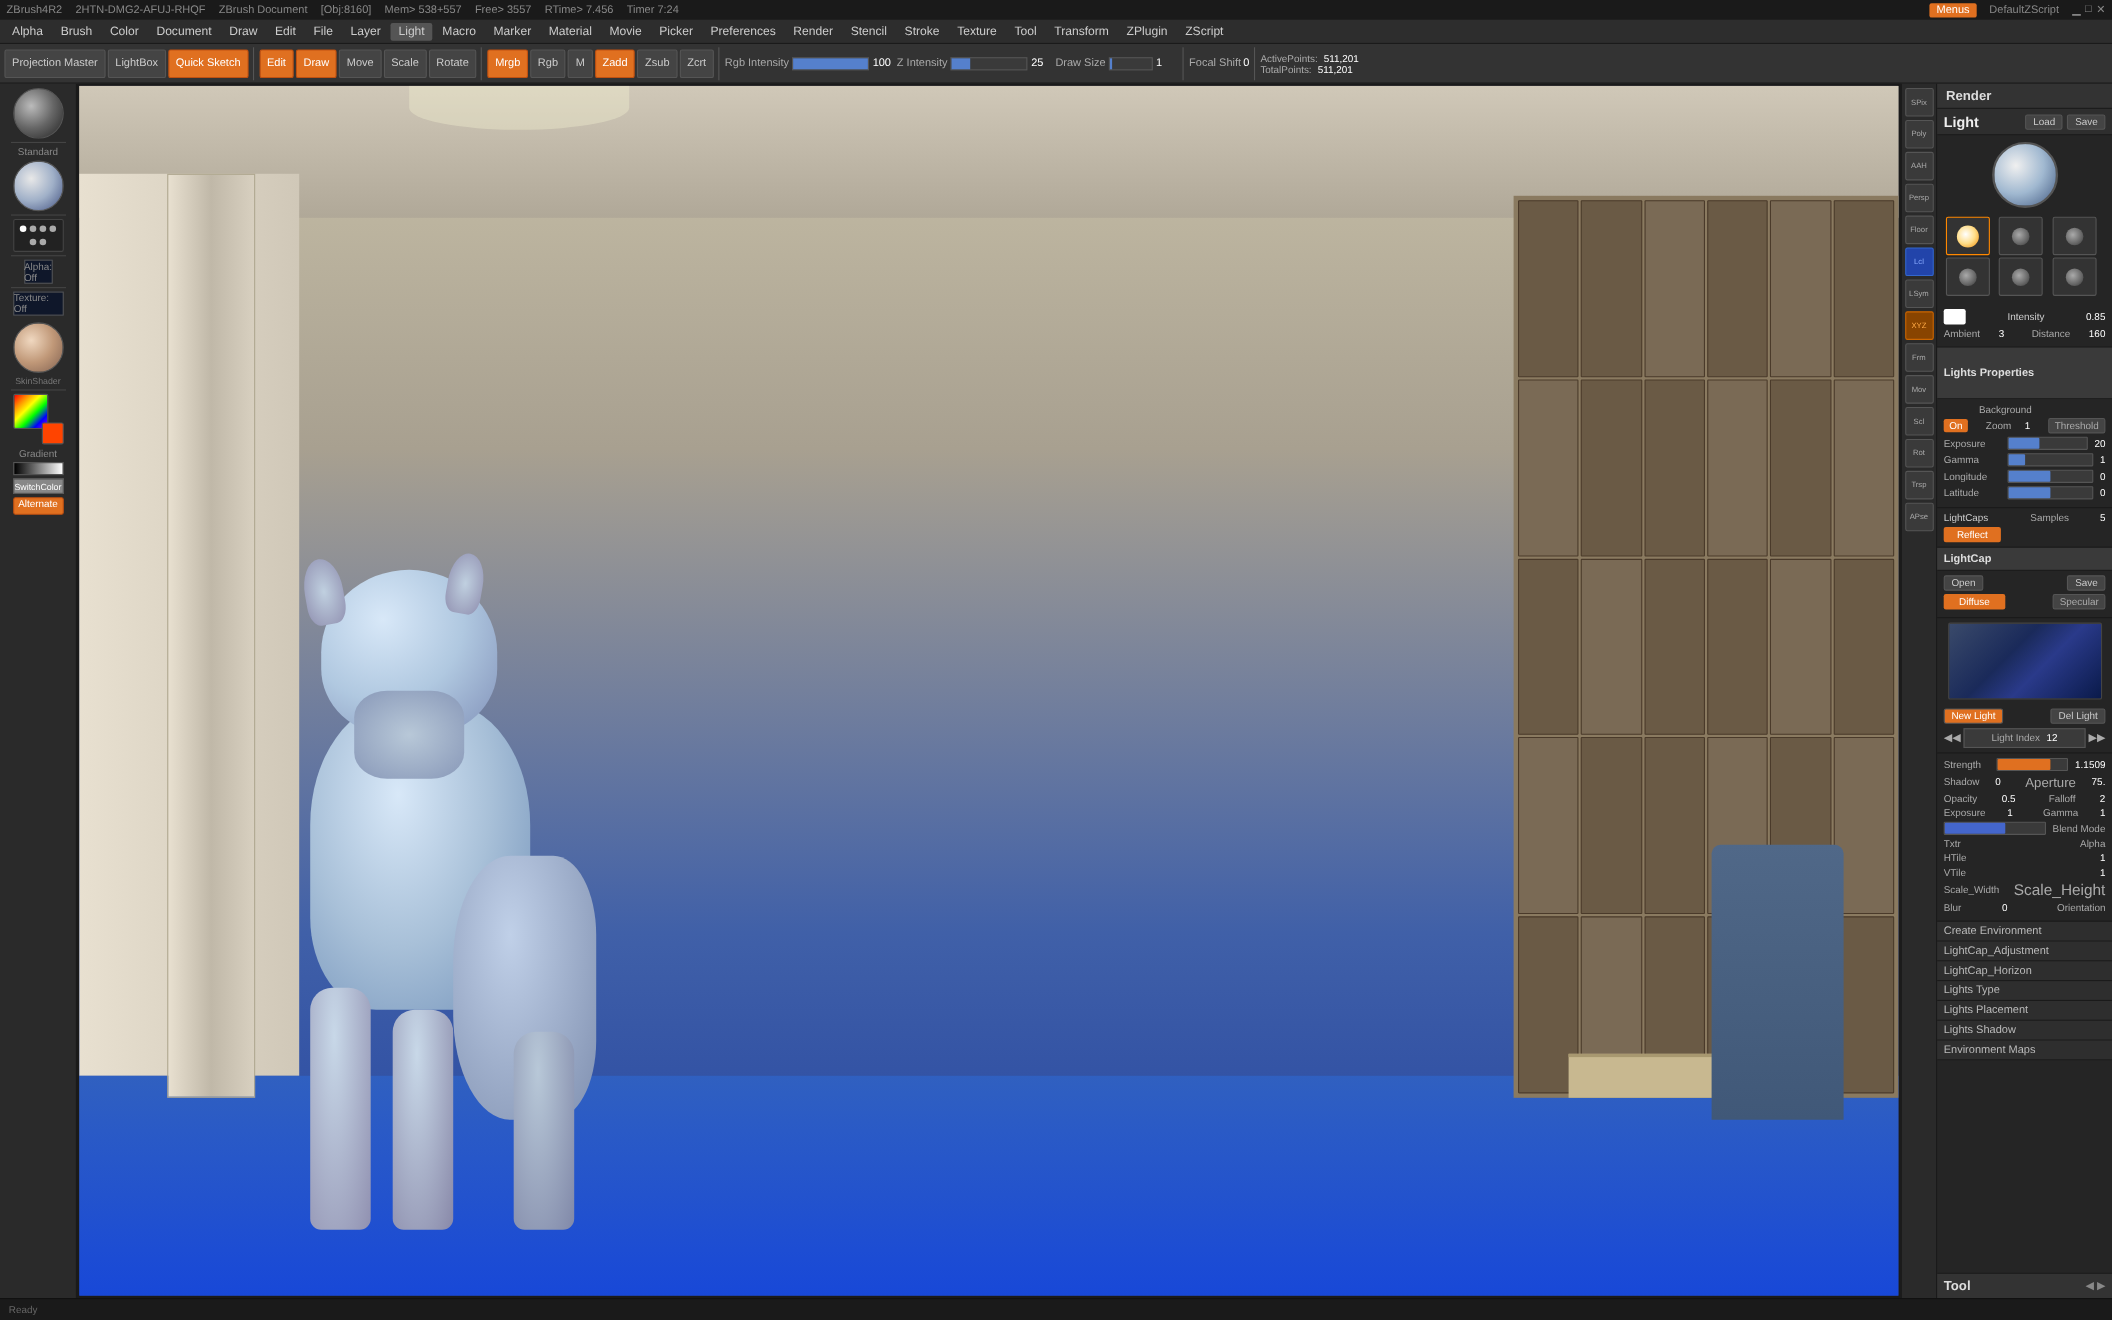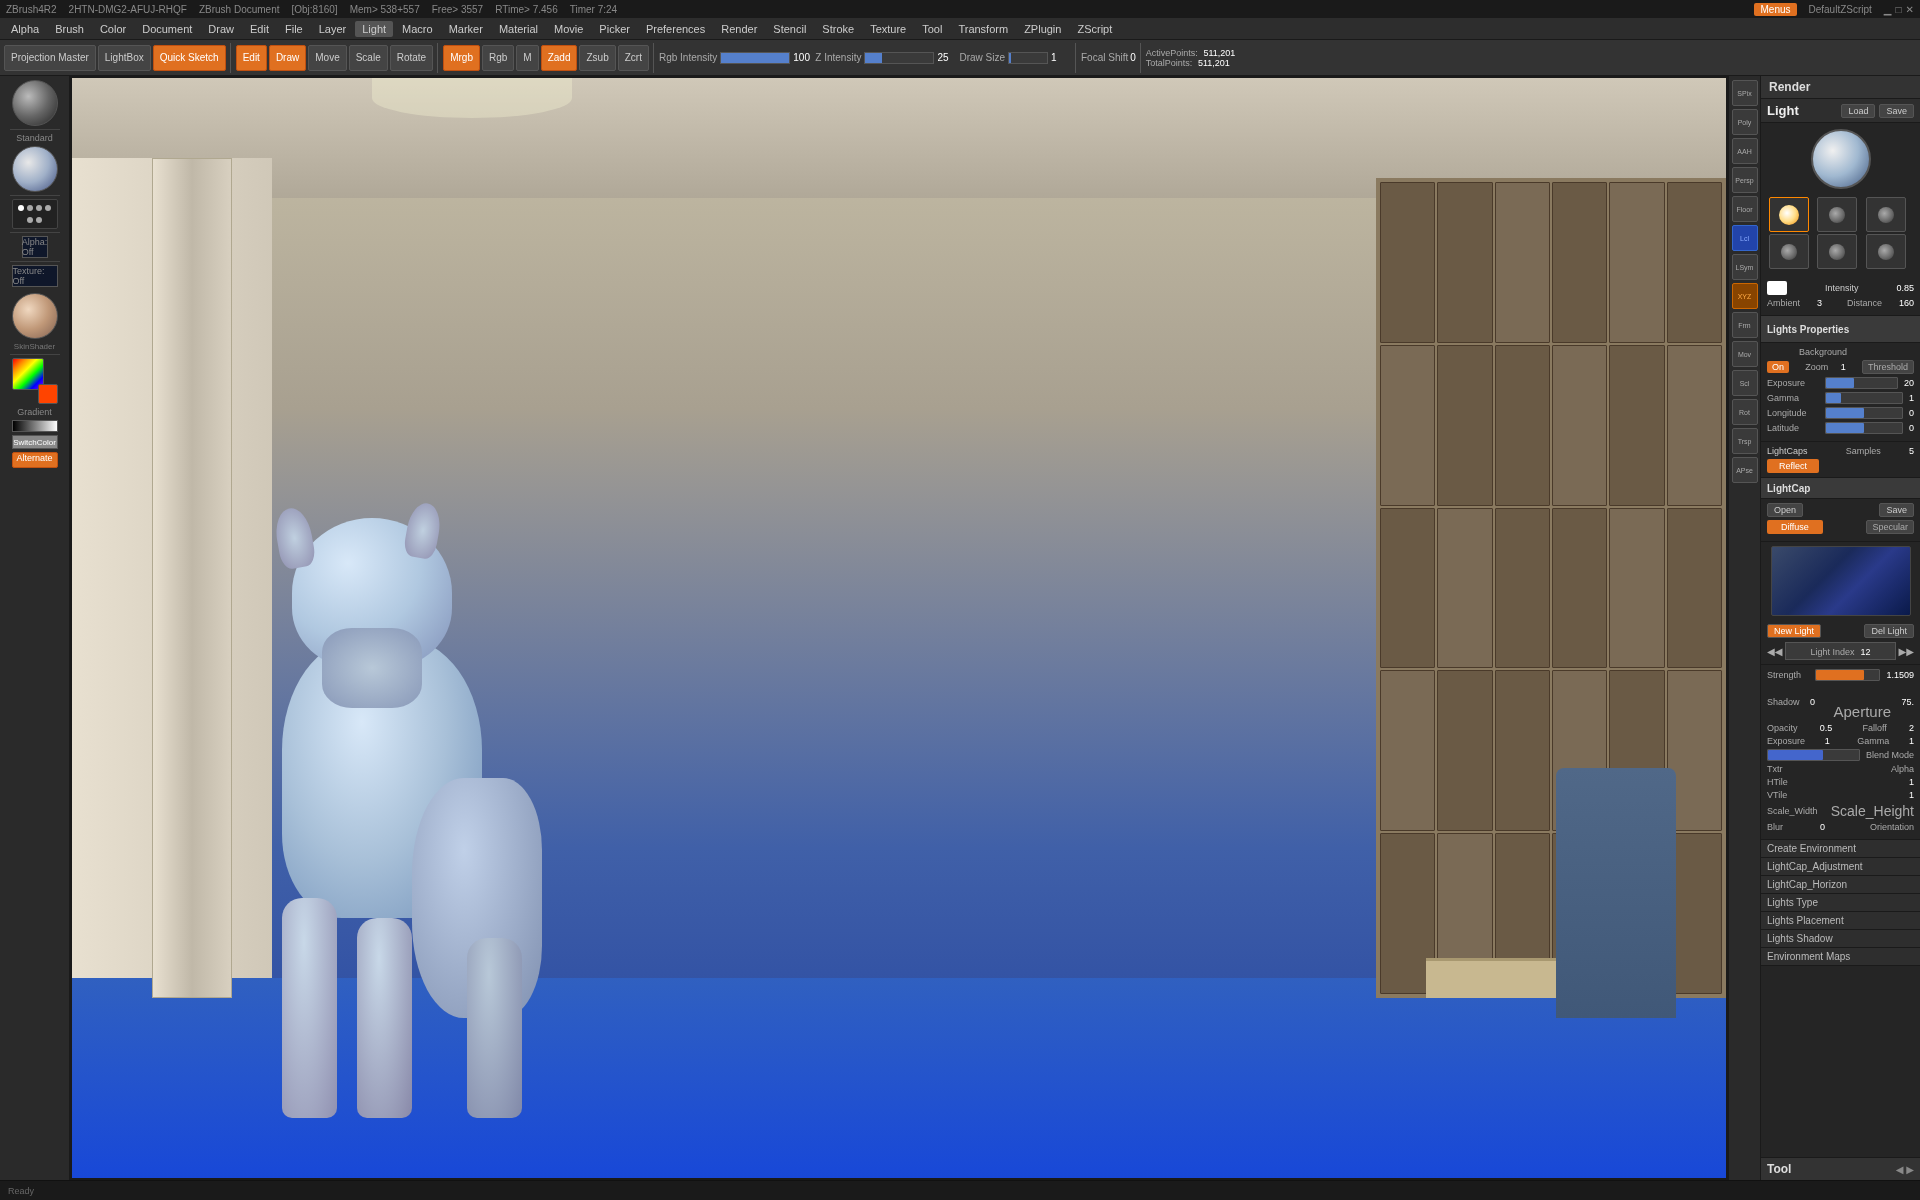--- a/index.html
+++ b/index.html
@@ -723,21 +723,21 @@
         <span style="color:#fff;font-size:9px;">0.85</span>
       </div>
       <div class="rp-row">
         <span style="color:#aaa;font-size:9px;">Ambient</span>
         <span style="color:#fff;font-size:9px;">3</span>
         <span style="color:#aaa;font-size:9px;margin-left:8px;">Distance</span>
         <span style="color:#fff;font-size:9px;">160</span>
       </div>
     </div>
 
-    <div style="background:#3a3a3a;padding:7px 6px;border-bottom:1px solid #1a1a1a;">
+    <div style="background:#3a3a3a;padding:17px 6px;border-bottom:1px solid #1a1a1a;">
       <span style="font-size:10px;color:#ddd;font-weight:bold;">Lights Properties</span>
     </div>
 
     <div class="rp-section">
       <div style="font-size:9px;color:#aaa;margin-bottom:3px;padding-left:32px;">Background</div>
       <div class="rp-row">
         <button class="rp-on-btn">On</button>
         <span style="color:#aaa;font-size:9px;margin-left:4px;">Zoom</span>
         <span style="color:#fff;font-size:9px;">1</span>
         <button class="rp-off-btn" style="margin-left:4px;">Threshold</button>
@@ -820,21 +820,21 @@
       <div class="rp-slider-row">
         <span style="color:#aaa;font-size:9px;width:45px;">Strength</span>
         <div class="rp-slider">
           <div class="rp-slider-fill orange" style="width:75%;"></div>
         </div>
         <span style="color:#fff;font-size:9px;margin-left:3px;">1.1509</span>
       </div>
       <div class="rp-row">
         <span style="color:#aaa;font-size:9px;">Shadow</span>
         <span style="color:#fff;font-size:9px;">0</span>
-        <span style="color:#aaa;font-size:15px;margin-left:8px;margin-top:19px;">Aperture</span>
+        <span style="color:#aaa;font-size:12px;margin-left:8px;">Aperture</span>
         <span style="color:#fff;font-size:9px;">75.</span>
       </div>
       <div class="rp-row">
         <span style="color:#aaa;font-size:9px;">Opacity</span>
         <span style="color:#fff;font-size:9px;">0.5</span>
         <span style="color:#aaa;font-size:9px;margin-left:8px;">Falloff</span>
         <span style="color:#fff;font-size:9px;">2</span>
       </div>
       <div class="rp-row">
         <span style="color:#aaa;font-size:9px;">Exposure</span>

